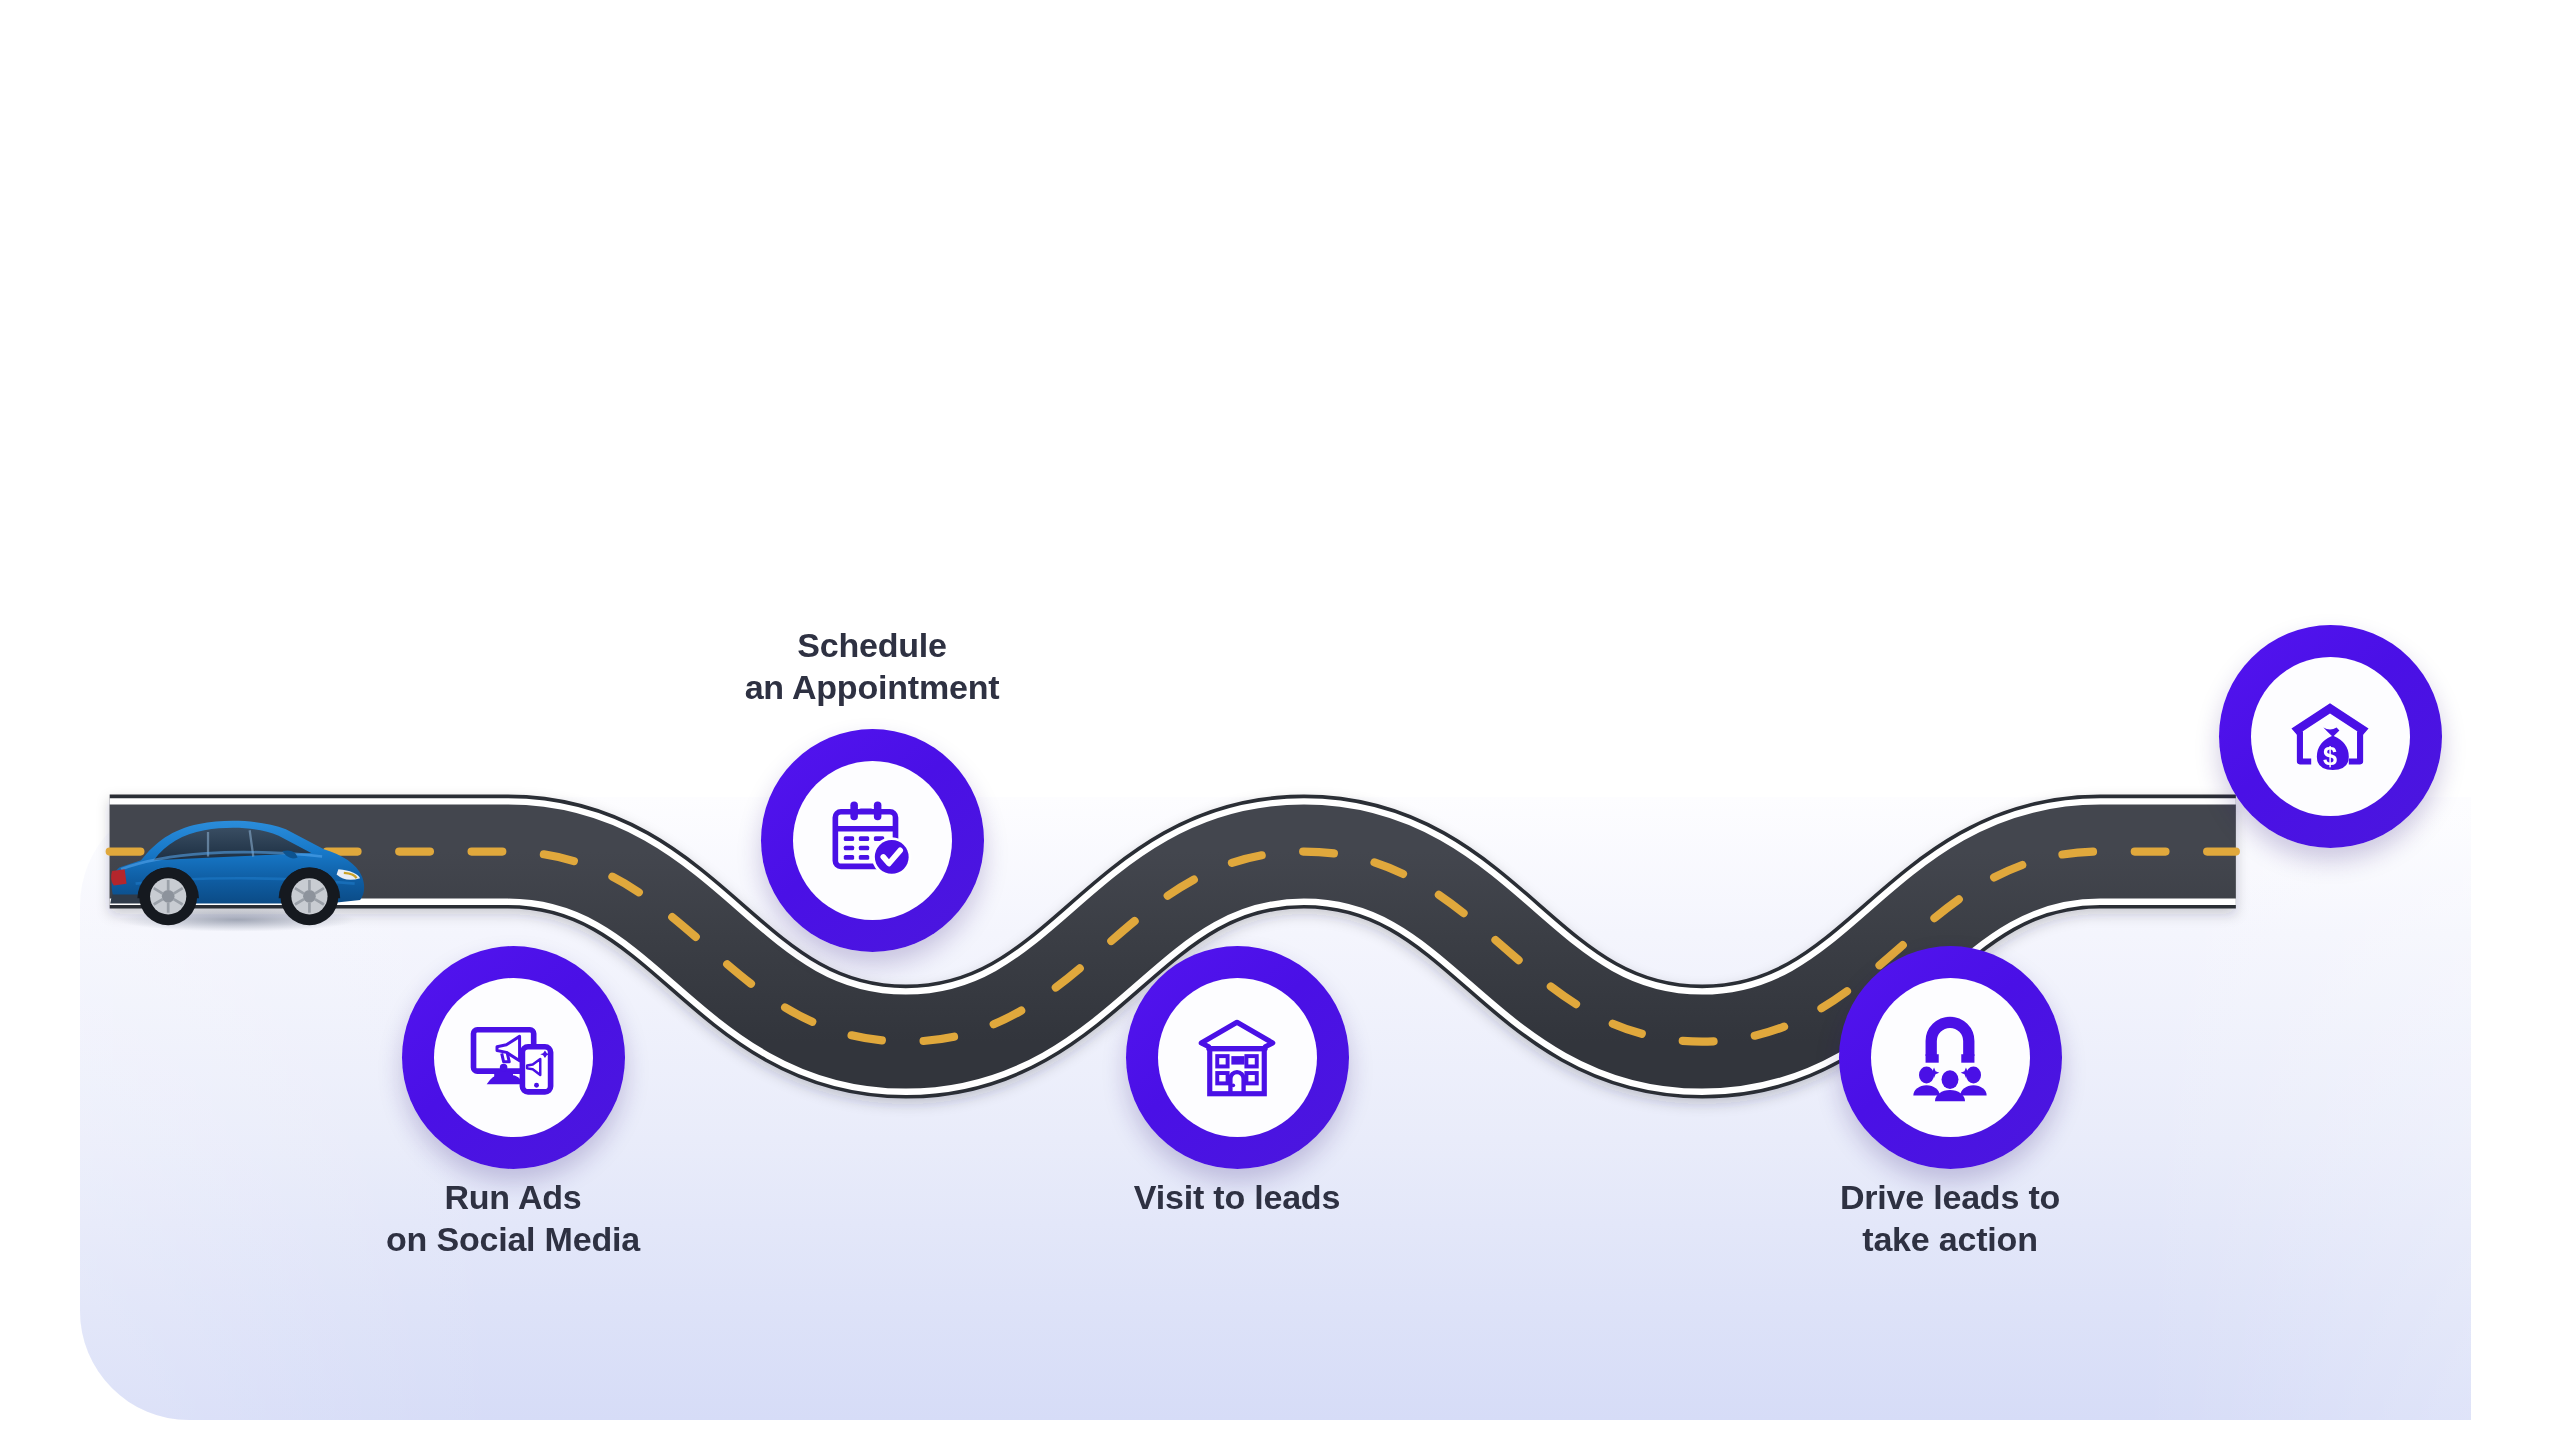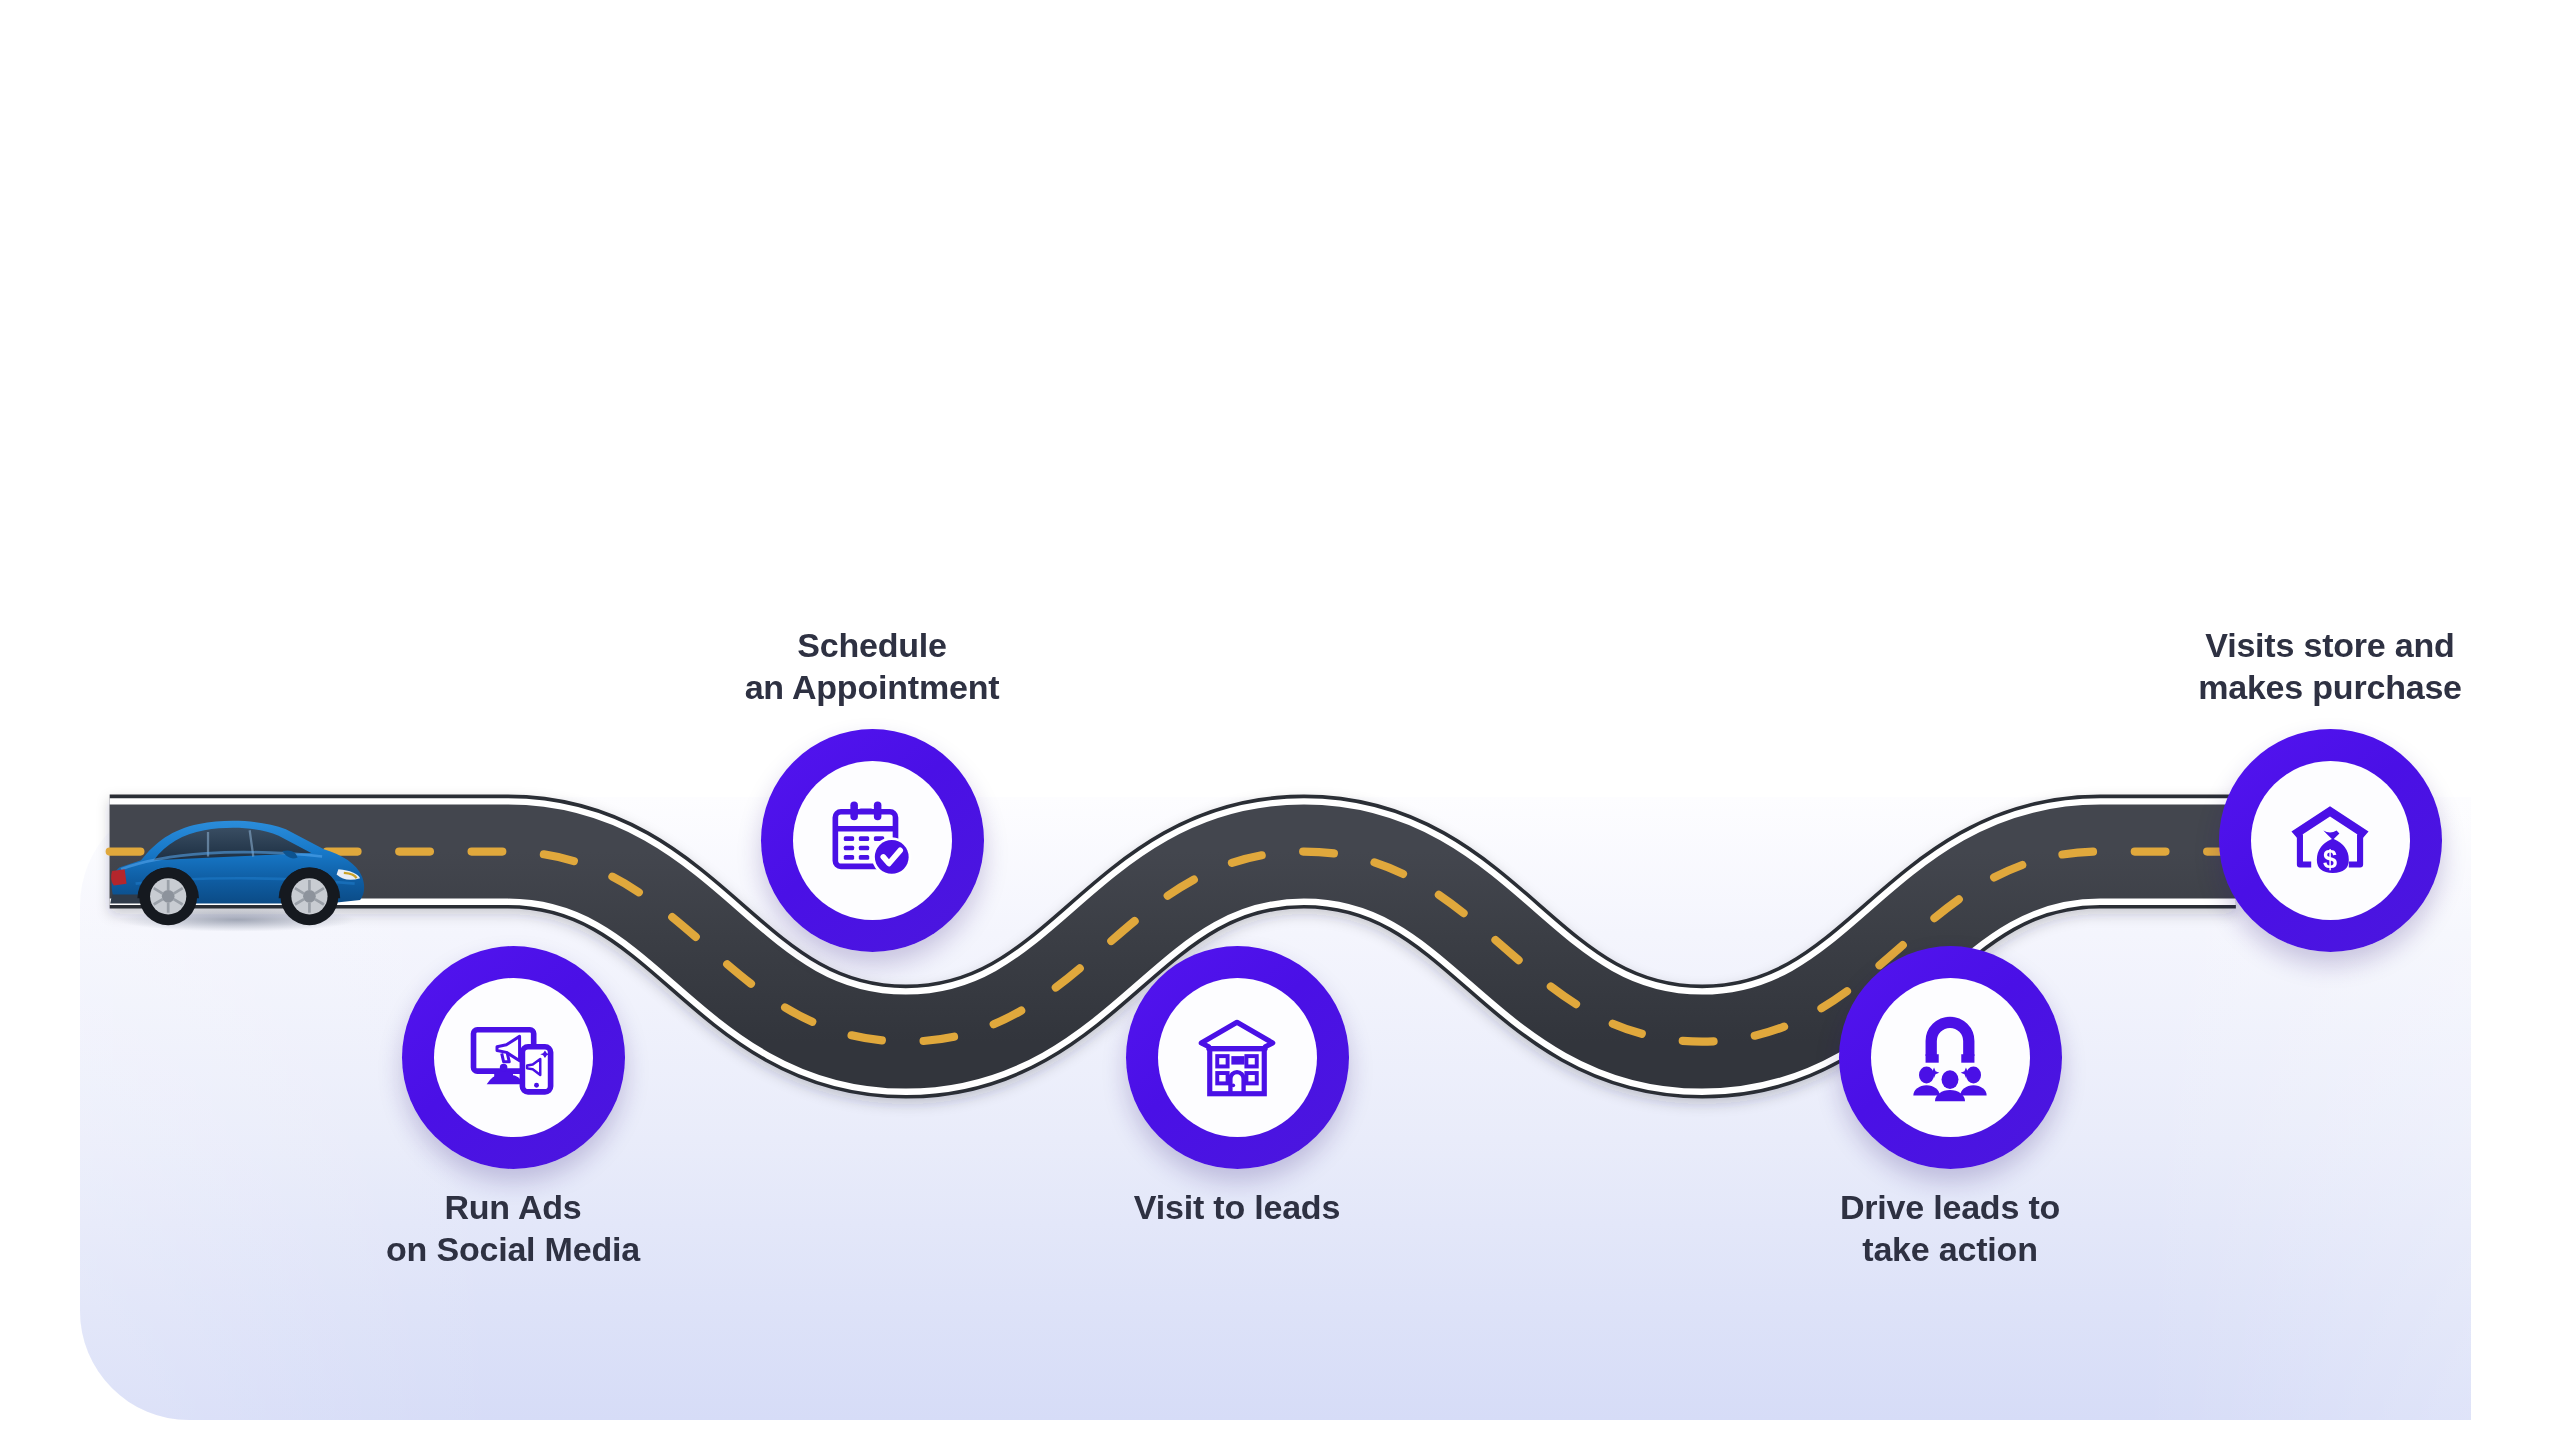--- a/index.html
+++ b/index.html
@@ -62,21 +62,21 @@
   .milestone {
     position: absolute;
     width: 290px;
     display: flex;
     flex-direction: column;
     align-items: center;
   }
   .milestone.above .m-label { order: 1; margin-bottom: 20px; }
   .milestone.above .m-circle { order: 2; }
   .milestone.below .m-circle { order: 1; }
-  .milestone.below .m-label { order: 2; margin-top: 18px; }
+  .milestone.below .m-label { order: 2; margin-top: 8px; }
 
   .m-circle {
     width: 223px;
     height: 223px;
     border-radius: 50%;
     background: linear-gradient(140deg, #5314f0 0%, #4a10e6 45%, #4b17dd 100%);
     box-shadow: 0 12.7px 25px rgba(40,20,120,0.22);
     display: flex;
     align-items: center;
     justify-content: center;
@@ -293,22 +293,20 @@
 
           <ellipse cx="50" cy="73" rx="9" ry="10" fill="#4a10e6"></ellipse>
           <path d="M34,96 a16,12 0 0 1 32,0 Z" fill="#4a10e6"></path>
         </svg>
       </div>
     </div>
     <div class="m-label">Drive leads to take action</div>
   </div>
 
   <div class="milestone above" style="left:2185px; top:625px;">
-    <div class="m-label wide">Visits store and
-makes purchase</div>
     <div class="m-circle">
       <div class="m-circle-inner">
         <svg class="m-icon" viewBox="0 0 100 100">
           <path d="M9,41 L50,14 L91,41 L85,48 L50,25 L15,48 Z" fill="#4a10e6"></path>
           <path d="M18,44 L18,76 L30,76" fill="none" stroke="#4a10e6" stroke-width="6.5" stroke-linejoin="round"></path>
           <path d="M82,44 L82,76 L70,76" fill="none" stroke="#4a10e6" stroke-width="6.5" stroke-linejoin="round"></path>
 
           <path d="M43,40 q7,4 14,0 l3,3 -6,6 q16,7 16,22 q0,14 -17,14 q-17,0 -17,-14 q0,-15 16,-22 l-6,-6 Z" fill="#4a10e6"></path>
           <text x="50" y="80" font-family="'Liberation Sans', sans-serif" font-size="27" font-weight="bold" fill="#ffffff" text-anchor="middle">$</text>
         </svg>

